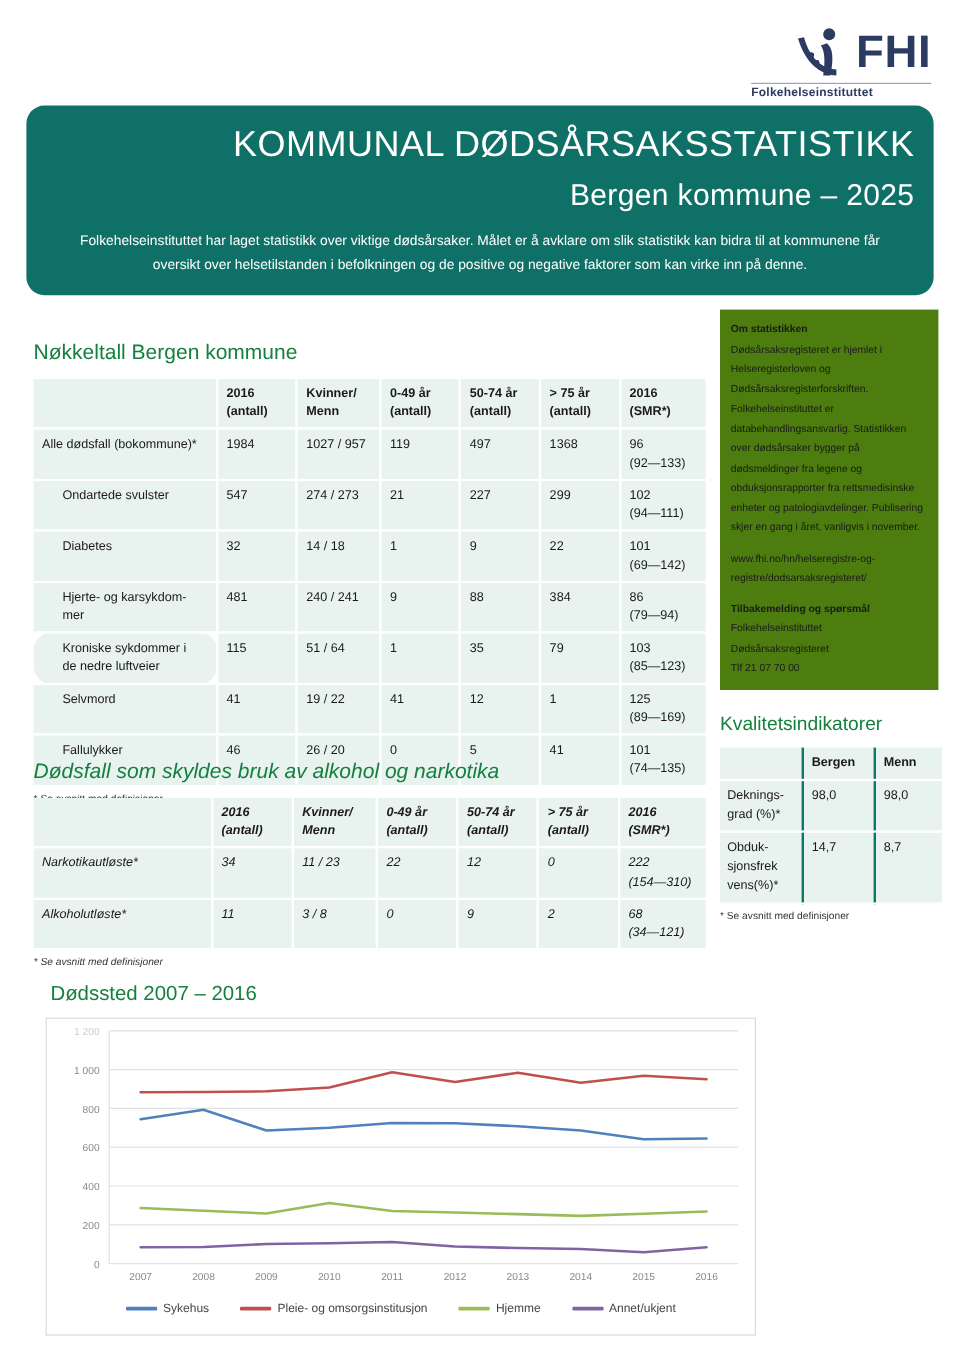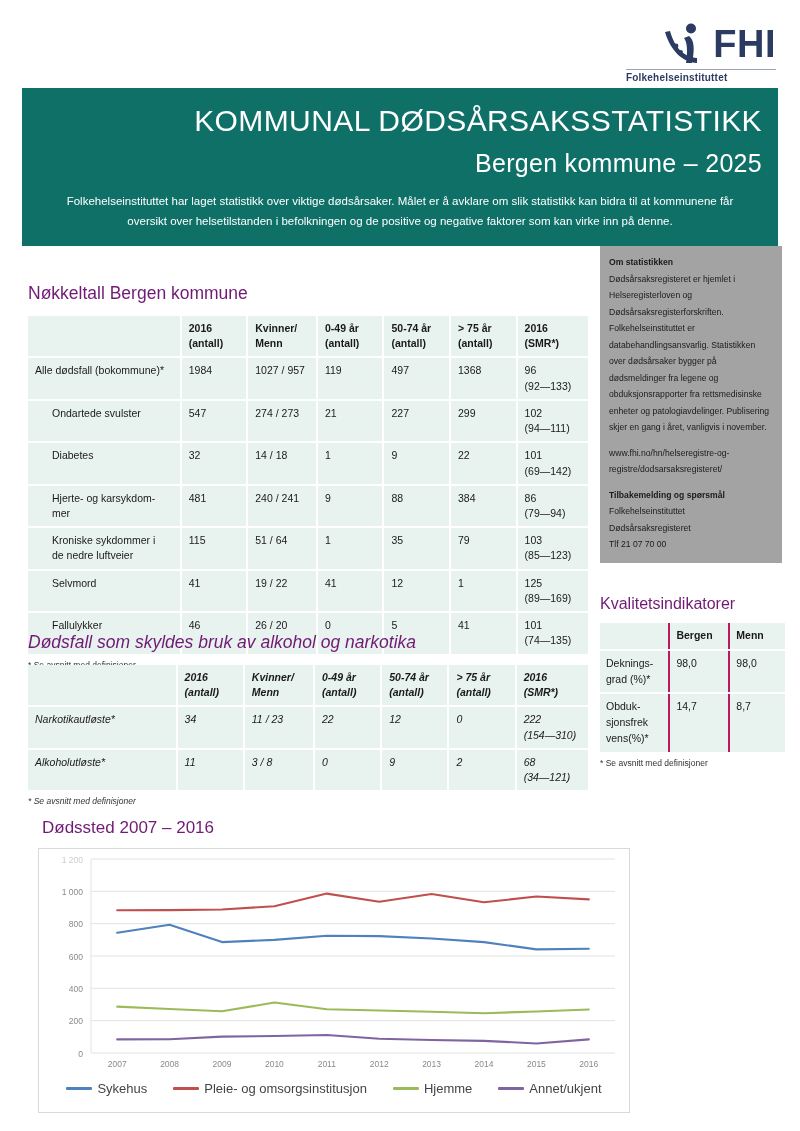--- a/index.html
+++ b/index.html
@@ -48,20 +48,21 @@
 
   
   .banner {
     position: absolute;
     left: 22px; top: 88px;
     width: 756px;
     background: #0f7068;
     color: #ffffff;
     padding: 16px 16px 14px 16px;
     box-sizing: border-box;
+    border-radius: 15px;
   }
   .banner h1 {
     margin: 0;
     font-size: 30px;
     font-weight: normal;
     text-align: right;
     letter-spacing: 0.4px;
     line-height: 1.15;
   }
   .banner h2 {
@@ -77,21 +78,21 @@
     font-size: 11.5px;
     line-height: 1.75;
     text-align: center;
     padding: 0 8px;
   }
 
   
   .sec-title {
     font-size: 17.5px;
     font-weight: normal;
-    color: #701a75;
+    color: #15803d;
     margin: 0;
   }
 
   
   .tbl {
     border-collapse: collapse;
     width: 100%;
     font-size: 10.5px;
   }
   .tbl th, .tbl td {
@@ -120,42 +121,42 @@
 
   
   #block-key { position: absolute; left: 28px; top: 283px; width: 560px; }
   #block-key .sec-title { margin-bottom: 12px; }
   #block-alco { position: absolute; left: 28px; top: 632px; width: 560px; font-style: italic; }
   #block-alco .sec-title { margin-bottom: 12px; }
 
   
   .info-box {
     position: absolute;
-    left: 600px; top: 246px;
+    left: 600px; top: 258px;
     width: 182px;
-    background: #a3a3a3;
+    background: #4d7c0f;
     box-sizing: border-box;
     padding: 8px 9px 10px 9px;
     font-size: 8.6px;
     line-height: 1.92;
     color: #1a1a1a;
   }
   .info-box .b { font-weight: bold; }
   .info-box .gap { height: 9px; }
 
   
   #block-qual { position: absolute; left: 600px; top: 595px; width: 185px; }
   #block-qual .sec-title { font-size: 16px; margin-bottom: 10px; }
   .qtbl { border-collapse: collapse; width: 100%; font-size: 10.5px; }
   .qtbl th, .qtbl td {
     background: #e8f2ee;
     padding: 5px 6px;
     text-align: left;
     vertical-align: top;
-    border-right: 2px solid #be185d;
+    border-right: 2px solid #0f766e;
     border-bottom: 2px solid #fff;
     font-weight: normal;
     line-height: 1.5;
   }
   .qtbl th { font-weight: bold; }
   .qtbl tr td:last-child, .qtbl tr th:last-child { border-right: none; }
   .qtbl .qlbl { width: 62px; }
   .qtbl .qval { width: 52px; }
 
   
@@ -170,21 +171,21 @@
     position: relative;
   }
   .chart-svg { display: block; }
   .legend {
     position: absolute;
     left: 0; right: 0;
     bottom: 16px;
     display: flex;
     justify-content: center;
     gap: 26px;
-    font-size: 13px;
+    font-size: 10px;
     color: #444;
   }
   .legend .item { display: flex; align-items: center; gap: 5px; }
   .legend .swatch { width: 26px; height: 3px; border-radius: 1px; display: inline-block; }
 </style>
 </head>
 <body>
 
 <div class="page">
 
@@ -286,21 +287,21 @@
           <td>240 / 241</td>
           <td>9</td>
           <td>88</td>
           <td>384</td>
           <td>
             <div>86</div>
             <div>(79—94)</div>
           </td>
         </tr>
         <tr>
-          <td class="lbl indent" style="white-space:pre-line;">Kroniske sykdommer i
+          <td class="lbl indent" style="white-space:pre-line;border-radius:15px;">Kroniske sykdommer i
 de nedre luftveier</td>
           <td>115</td>
           <td>51 / 64</td>
           <td>1</td>
           <td>35</td>
           <td>79</td>
           <td>
             <div>103</div>
             <div>(85—123)</div>
           </td>

